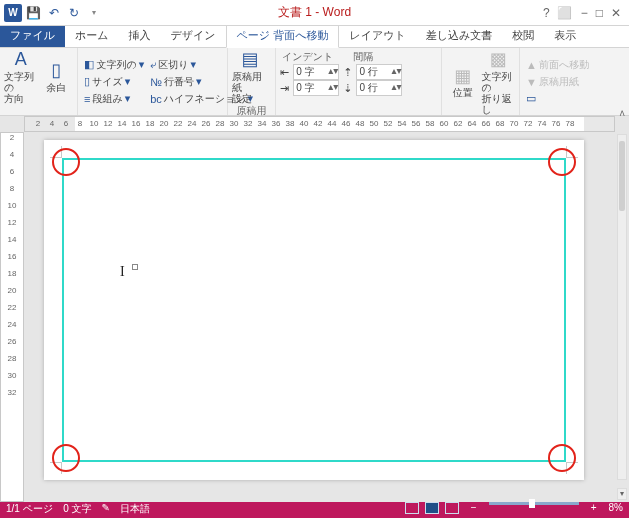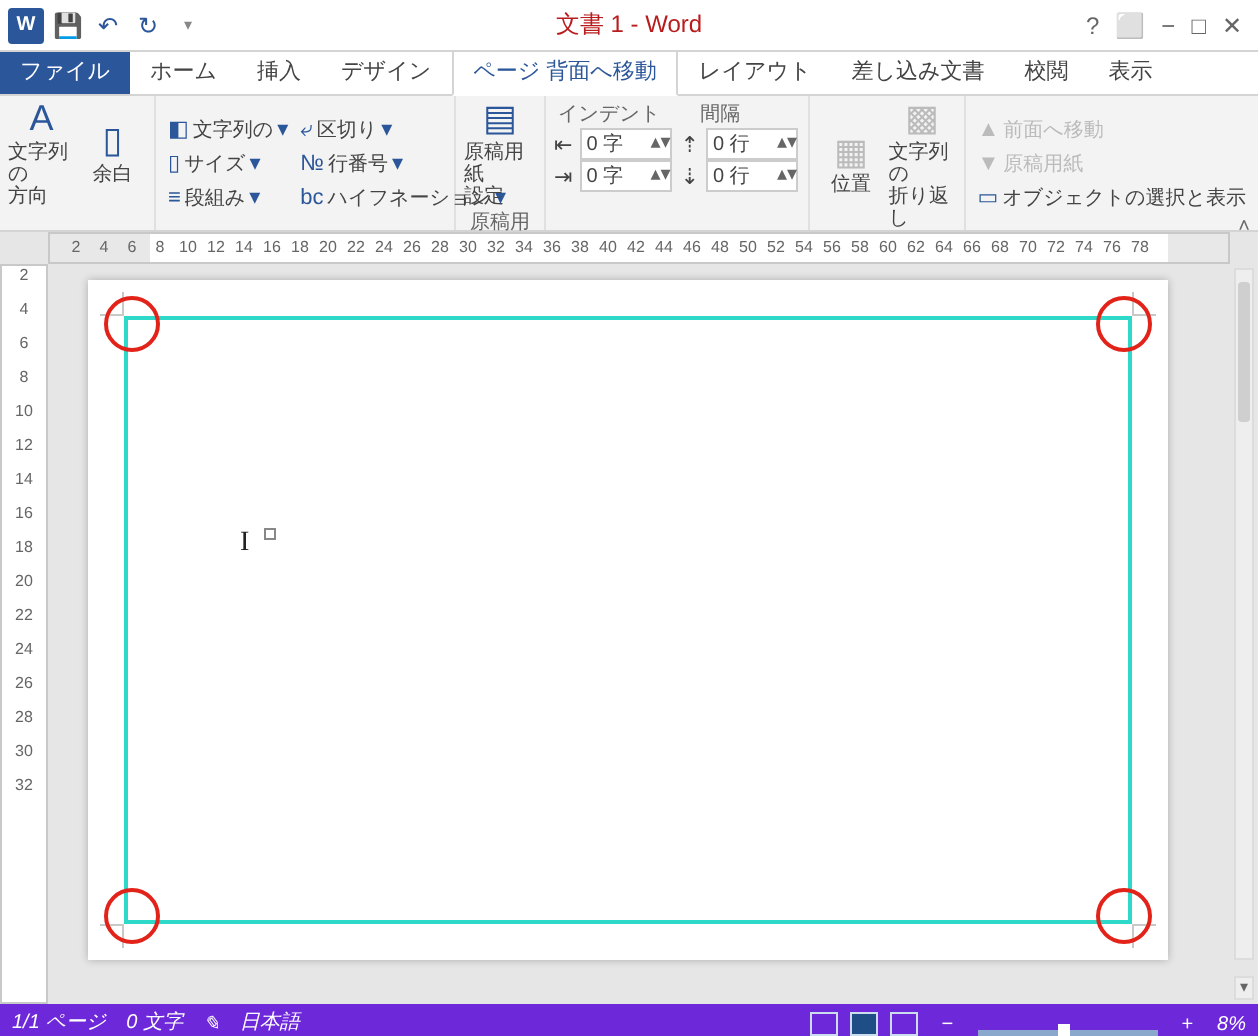--- a/index.html
+++ b/index.html
@@ -57,21 +57,21 @@
   .red-circle { position: absolute; width: 28px; height: 28px; border: 2px solid #e2231a; border-radius: 50%; pointer-events: none; }
   .rc-tl { top: 8px; left: 8px; } .rc-tr { top: 8px; right: 8px; }
   .rc-bl { bottom: 8px; left: 8px; } .rc-br { bottom: 8px; right: 8px; }
   .scroll-v { position: absolute; top: 18px; right: 2px; bottom: 22px; width: 10px; background: #eee; border: 1px solid #dcdcdc; }
   .scroll-thumb { position: absolute; top: 6px; left: 1px; right: 1px; height: 70px; background: #cfcfcf; border-radius: 2px; }
   .scroll-arrow { position: absolute; right: 2px; bottom: 2px; width: 10px; height: 12px; background: #eee; border: 1px solid #dcdcdc; font-size: 8px; text-align: center; color: #666; line-height: 10px; }
   .cursor-ibeam { position: absolute; top: 124px; left: 76px; width: 12px; height: 16px; }
   .cursor-ibeam::before { content: "I"; font-family: serif; font-size: 14px; color: #222; position: absolute; }
   .page-break-ind { position: absolute; top: 124px; left: 88px; width: 6px; height: 6px; border: 1px solid #888; }
   
-  .statusbar { position: absolute; left: 0; right: 0; bottom: 0; height: 16px; background: #6d28d9; color: #fff; display: flex; align-items: flex-end; font-size: 10px; padding: 0 6px; gap: 10px; font-style: italic; }
+  .statusbar { position: absolute; left: 0; right: 0; bottom: 0; height: 16px; background: #be185d; color: #fff; display: flex; align-items: flex-start; font-size: 10px; padding: 0 6px; gap: 10px; }
   .statusbar .spacer { flex: 1; }
   .view-icons { display: flex; gap: 6px; align-items: center; }
   .view-icons span { width: 14px; height: 12px; border: 1px solid #cde; display: inline-block; }
   .zoom-slider { width: 90px; height: 3px; background: #8aa8cc; position: relative; }
   .zoom-slider .handle { position: absolute; top: -3px; left: 40px; width: 6px; height: 9px; background: #fff; }
   .minus, .plus { width: 10px; text-align: center; }
   .dialog-launcher { font-size: 9px; color: #888; text-align: right; padding-right: 2px; }
 </style>
 </head>
 <body>
@@ -219,21 +219,20 @@
         <div class="mini disabled">
             <span class="g">▲</span>
             <span>前面へ移動</span>
           </div>
         <div class="mini disabled">
             <span class="g">▼</span>
             <span>原稿用紙</span>
           </div>
         <div class="mini">
             <span class="g">▭</span>
-            <span>オブジェクトの選択と表示</span>
           </div>
       </div>
     </div>
   </div>
 </div>
 <span class="collapse-caret">˄</span>
 
 <div class="workspace">
   <div class="hruler">
     <div class="shade-l"></div>

